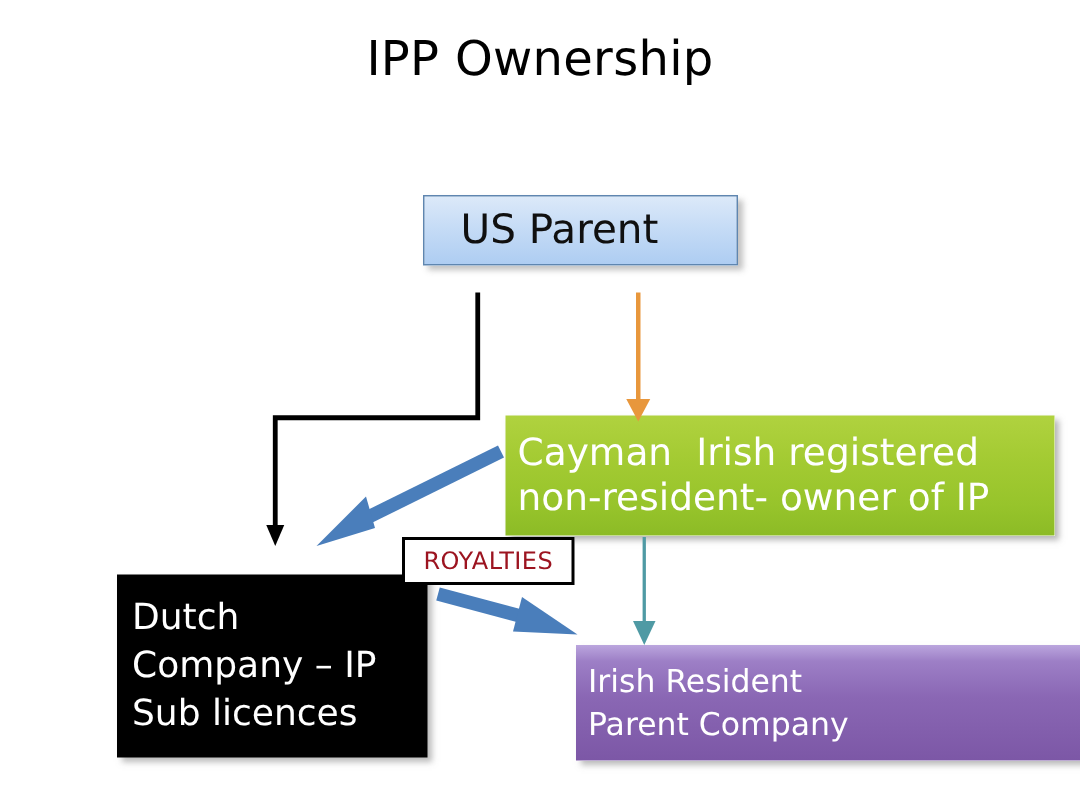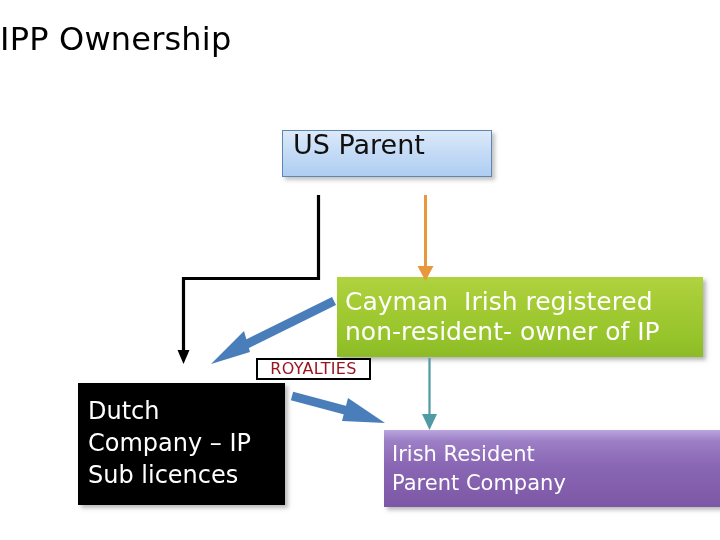--- a/index.html
+++ b/index.html
@@ -15,21 +15,21 @@
     overflow: hidden;
     font-family: "DejaVu Sans", sans-serif;
   }
 
   
   .slide-title {
     position: absolute;
     left: 0;
     top: 20px;
     width: 720px;
-    text-align: left;
+    text-align: center;
     font-family: "DejaVu Sans", sans-serif;
     font-size: 32px;
     font-weight: 400;
     color: #000000;
     letter-spacing: 0.2px;
     white-space: nowrap;
   }
 
   
   .node {
@@ -42,22 +42,22 @@
 
   
   .node-us-parent {
     left: 282px;
     top: 130px;
     width: 210px;
     height: 47px;
     background: linear-gradient(to bottom, #dce9f9 0%, #c6dcf6 45%, #aecdf2 100%);
     border: 1px solid #5f86b0;
     box-shadow: 3px 3px 4px rgba(120,120,120,0.45);
-    padding-left: 10px;
-    justify-content: flex-start;
+    padding-left: 24px;
+    justify-content: center;
   }
   .node-us-parent .node-text {
     font-size: 27px;
     color: #101010;
     line-height: 1.0;
     white-space: nowrap;
   }
 
   
   .node-cayman {
@@ -113,24 +113,24 @@
   }
   .node-irish .node-text {
     font-size: 21px;
     color: #ffffff;
     line-height: 1.35;
     white-space: nowrap;
   }
 
   
   .node-royalties {
-    left: 256px;
+    left: 268px;
     top: 358px;
     width: 115px;
-    height: 22px;
+    height: 32px;
     background: #ffffff;
     border: 2px solid #000000;
     align-items: center;
     justify-content: center;
     z-index: 6;
   }
   .node-royalties .node-text {
     font-size: 16px;
     color: #9c1420;
     letter-spacing: 0.3px;

